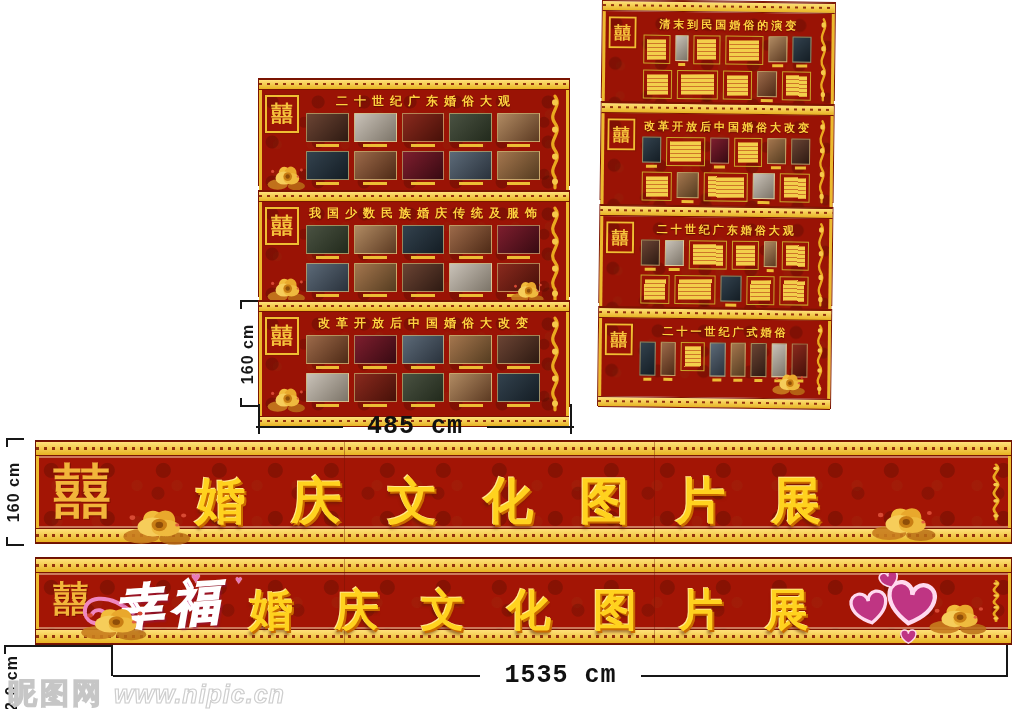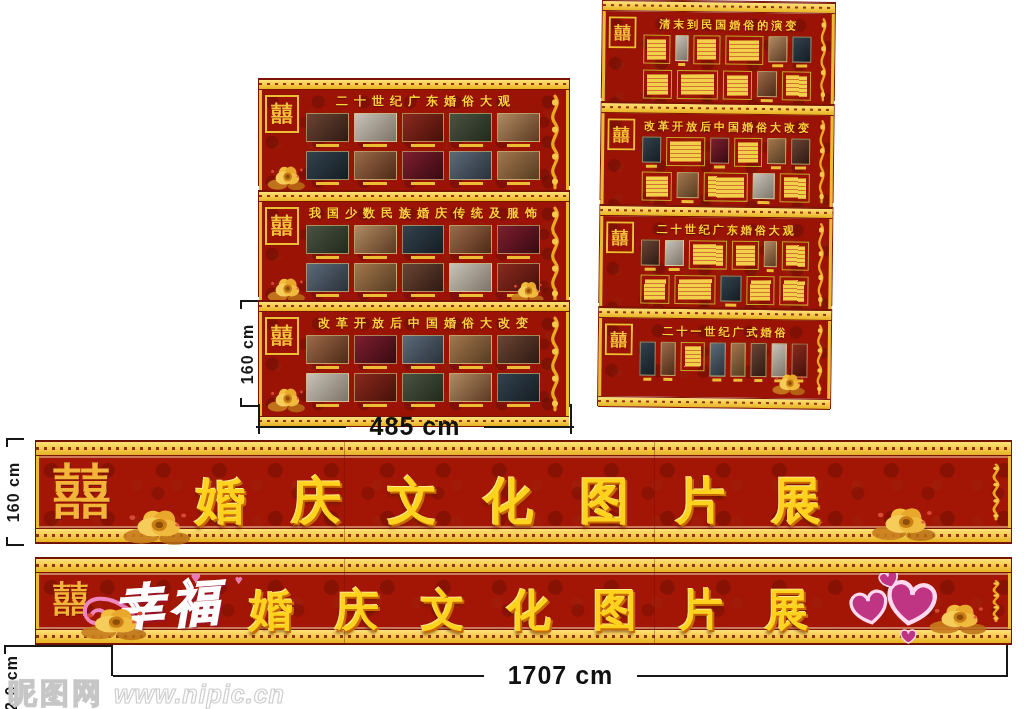--- a/index.html
+++ b/index.html
@@ -78,21 +78,21 @@
 
   
   .vdim{position:absolute;width:24px;}
   .vlabel{position:absolute;top:50%;left:50%;transform:translate(-50%,-50%) rotate(-90deg);
     white-space:nowrap;font-size:16px;font-weight:700;color:#171717;letter-spacing:1px;}
   .cnr{position:absolute;left:4px;width:16px;height:7px;}
   .cnr.t{top:0;border-top:2px solid #171717;border-left:2px solid #171717;}
   .cnr.b{bottom:0;border-bottom:2px solid #171717;border-left:2px solid #171717;}
   .hdim{position:absolute;}
   .riser{position:absolute;top:0;width:2px;background:#171717;}
-  .hmid{position:absolute;left:0;right:0;display:flex;align-items:center;gap:24px;}
+  .hmid{position:absolute;left:0;right:0;display:flex;align-items:center;gap:24px;font-family:Liberation Mono, monospace;}
   .hline{flex:1;height:2px;background:#171717;}
   .hlabel{white-space:nowrap;font-size:25px;font-weight:700;color:#111;letter-spacing:1px;}
   .annline{position:absolute;background:#171717;}
 
   
   .wm-left{position:absolute;left:8px;top:674px;display:flex;align-items:baseline;gap:10px;pointer-events:none;}
   .wm-logo{font-size:29px;font-weight:700;color:rgba(255,255,255,.35);-webkit-text-stroke:1.4px #c6c6c6;letter-spacing:3px;}
   .wm-url{font-size:25px;font-weight:700;font-style:italic;color:rgba(255,255,255,.35);-webkit-text-stroke:1.2px #cecece;letter-spacing:1px;}
   .wm-right{position:absolute;right:0;top:681px;background:rgba(153,153,153,.92);color:#f4f4f4;
     font-size:15px;padding:4px 14px 5px;letter-spacing:.4px;}
@@ -699,21 +699,21 @@
     <span class="cnr t"></span>
     <span class="vlabel">2.0 cm</span>
   </div>
 
   <i class="annline" style="left:6px;top:645px;width:106px;height:2px"></i>
   <i class="annline" style="left:111px;top:645px;width:2px;height:31px"></i>
   <div class="hdim" style="left:113px;top:645px;width:895px;height:32px">
     <i class="riser" style="right:0;height:31px"></i>
     <div class="hmid" style="top:16px">
       <i class="hline"></i>
-      <span class="hlabel">1707 cm</span>
+      <span class="hlabel">1535 cm</span>
       <i class="hline"></i>
     </div>
   </div>
 
   <div class="wm-left">
     <span class="wm-logo">昵图网</span>
     <span class="wm-url">www.nipic.cn</span>
   </div>
 
 </div>

